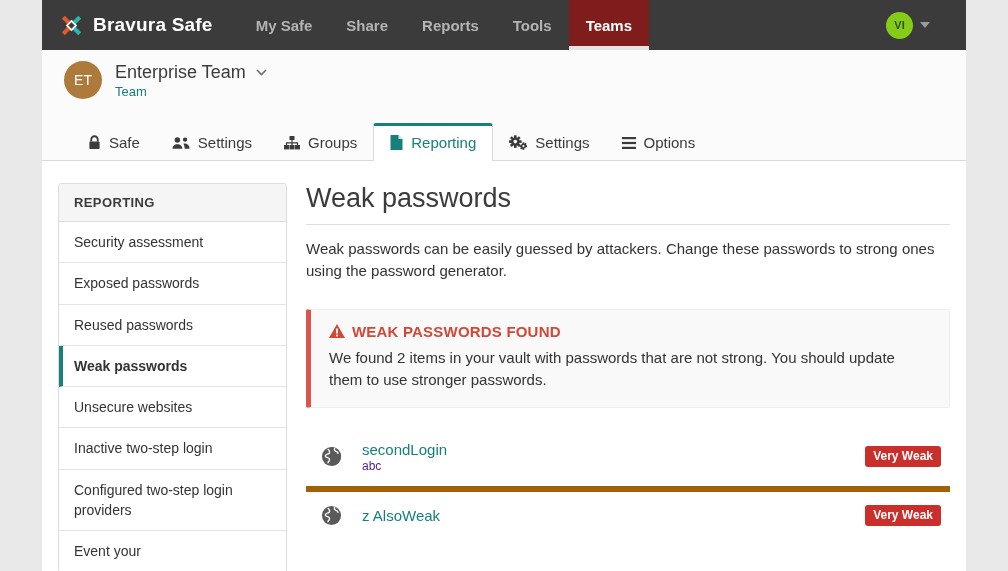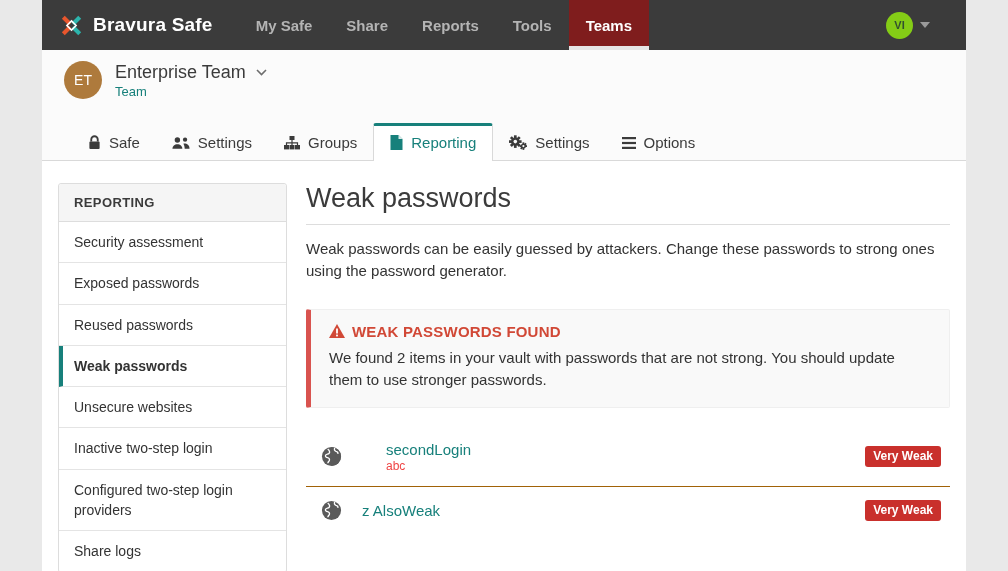--- a/index.html
+++ b/index.html
@@ -41,25 +41,25 @@
   .main { flex:1; min-width:0; padding-bottom:20px; }
   .page-title { font-size:27px; font-weight:300; color:#3b3b3b; margin-bottom:10px; }
   .title-rule { border:none; border-top:1px solid #ddd; margin-bottom:13px; }
   .page-desc { font-size:15px; color:#333; line-height:1.45; margin-bottom:27px; }
 
   .callout { background:#f9f9f9; border:1px solid #efefef; border-left:5px solid #d9534f; border-radius:2px; padding:13px 18px 15px; margin-bottom:20px; }
   .callout-title { display:flex; align-items:center; gap:7px; color:#d14836; font-size:15px; font-weight:700; letter-spacing:.2px; }
   .callout-body { font-size:15px; color:#333; line-height:1.5; margin-top:7px; }
 
   .item-row { display:flex; align-items:center; padding:13px 0; }
-  .item-row.bordered { border-bottom:1px solid #a16207;gap:24px; }
+  .item-row.bordered { border-bottom:6px solid #a16207; }
   .item-icon { width:22px; display:flex; justify-content:center; margin:0 20px 0 14px; color:#5a5a5a; }
   .item-text { display:flex; flex-direction:column; gap:1px; }
   .item-link { color:#17807b; font-size:15px; text-decoration:none; cursor:pointer; }
-  .item-sub { font-size:12px; color:#ef4444; }
+  .item-sub { font-size:12px; color:#4c1d95; }
   .badge { margin-left:auto; margin-right:9px; background:#c9302c; color:#fff; font-size:12px; font-weight:700; padding:3px 8px 4px; border-radius:3px; white-space:nowrap; }
 </style>
 </head>
 <body>
 
 <div class="app">
 
   <nav class="navbar">
     <div class="brand">
       <span style="display:flex;">
@@ -185,21 +185,21 @@
 
     <aside class="sidebar">
       <div class="sb-header">REPORTING</div>
       <div class="sb-item">Security assessment</div>
       <div class="sb-item">Exposed passwords</div>
       <div class="sb-item">Reused passwords</div>
       <div class="sb-item active">Weak passwords</div>
       <div class="sb-item">Unsecure websites</div>
       <div class="sb-item">Inactive two-step login</div>
       <div class="sb-item">Configured two-step login providers</div>
-      <div class="sb-item">Share logs</div>
+      <div class="sb-item">Event your</div>
     </aside>
 
     <main class="main">
       <h1 class="page-title">Weak passwords</h1>
       <hr class="title-rule">
       <p class="page-desc">Weak passwords can be easily guessed by attackers. Change these passwords to strong ones using the password generator.</p>
 
       <div class="callout">
         <div class="callout-title">
           <span style="display:flex;">

